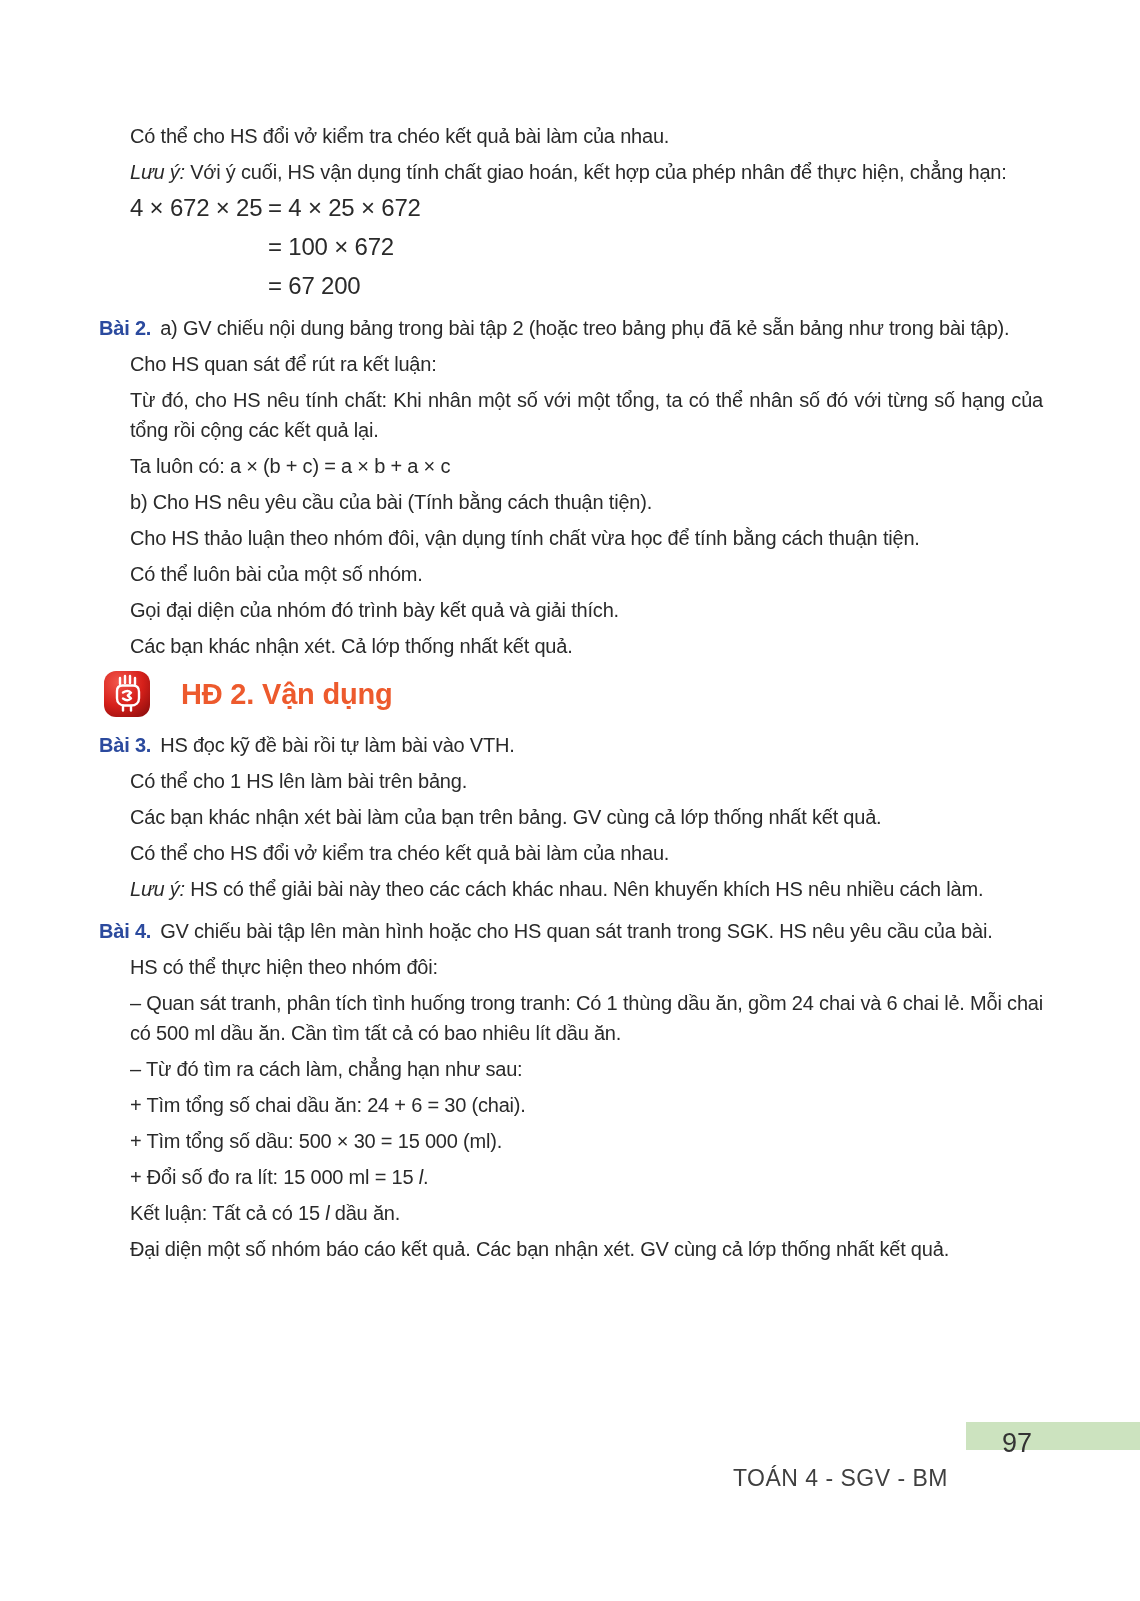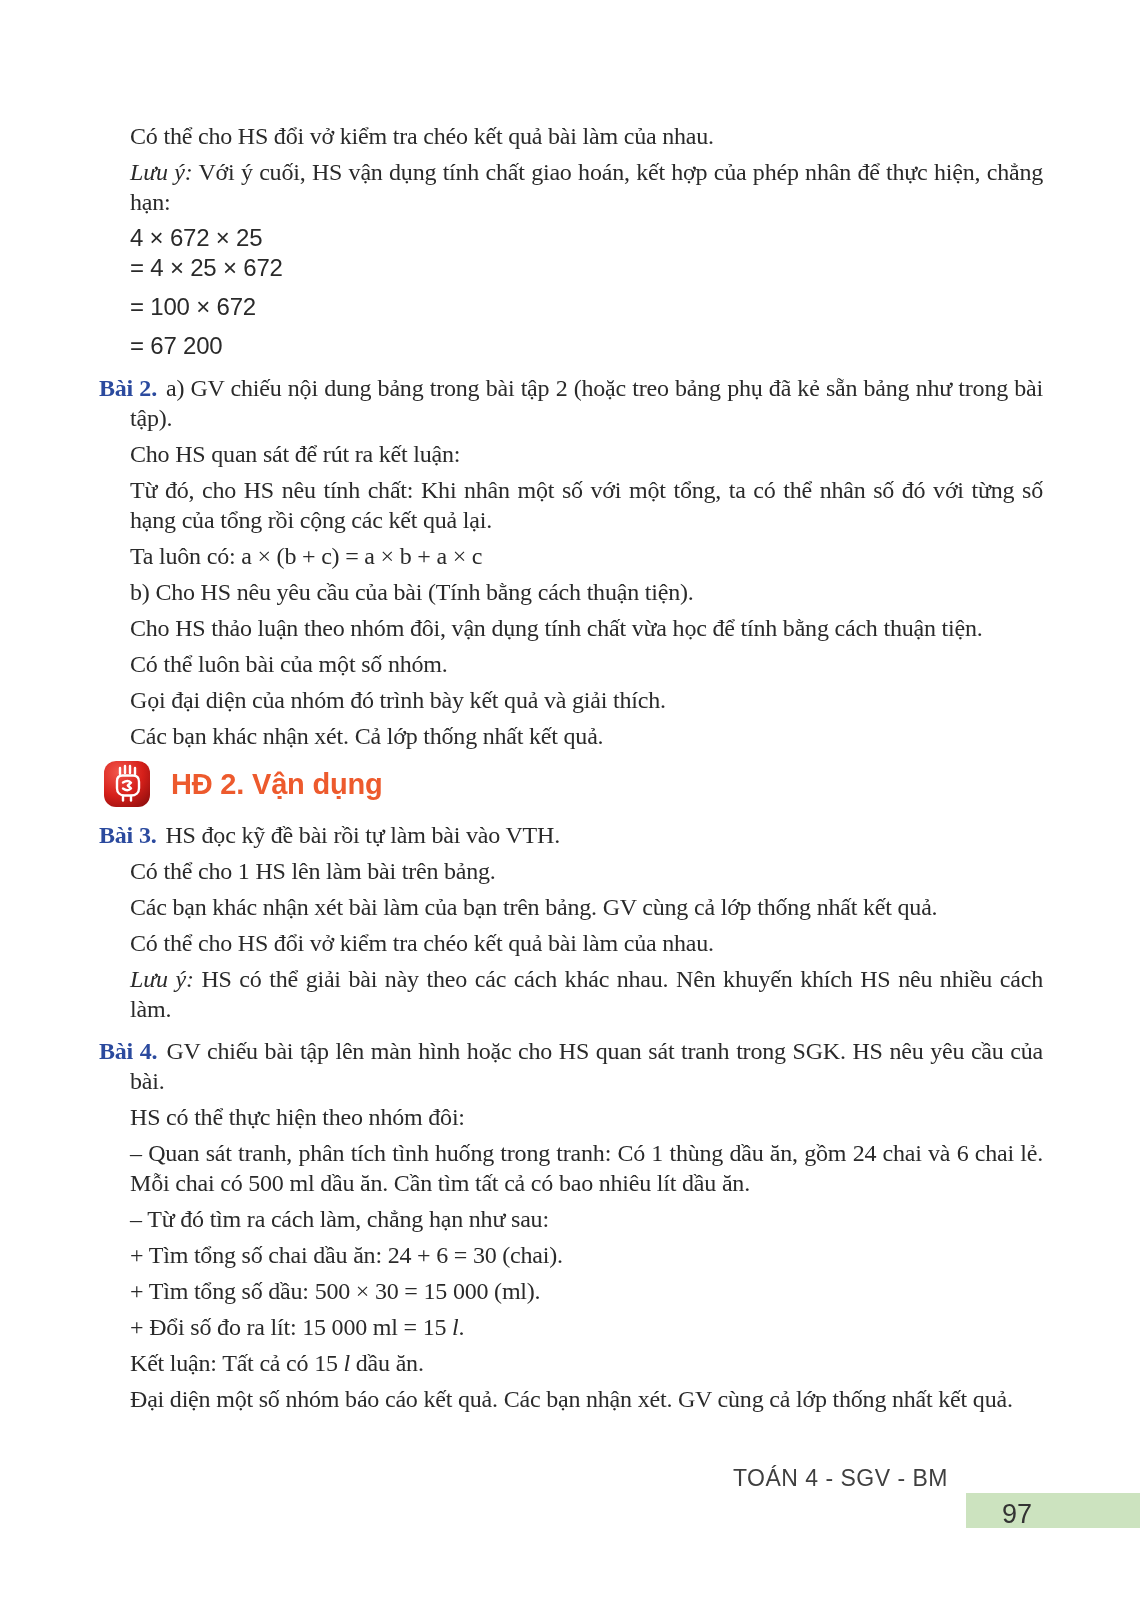--- a/index.html
+++ b/index.html
@@ -12,73 +12,71 @@
     font-family:"Liberation Sans","DejaVu Sans",sans-serif;
     color:var(--text,#2a2a2a);
   }
   .content{
     position:absolute;
     top:0;left:0;right:0;
     padding:121px 97px 0 130px;
     box-sizing:border-box;
   }
   .para{
-    font-size:24px;
+    font-size:20px;
     line-height:30px;
     letter-spacing:-0.2px;
     margin:0 0 6px 0;
     text-align:justify;
     color:var(--text,#2a2a2a);
-    font-family:Liberation Serif, serif;
   }
   .para.bai{ text-indent:-31px; margin-top:12px; }
   .bai-label{
     font-weight:bold;
     color:var(--bai,#2b4a9e);
     padding-right:9px;
   }
   .seg-italic{ font-style:italic; }
   .eq{ margin:5px 0 8px 0; }
   .eq-row{
     display:flex;
     font-size:24px;
     line-height:30px;
     letter-spacing:-0.2px;
     margin-bottom:9px;
-    flex-direction:column;
   }
   .eq-lhs{ width:138px; flex:none; }
   .heading{
     display:flex;
     align-items:center;
-    gap:20px;
+    gap:30px;
     margin:9px 0 11px -27px;
   }
   .heading .hd-icon{ width:48px;height:48px;flex:none;display:block; }
   .hd-text{
     font-size:29px;
     font-weight:bold;
     color:var(--accent,#ed5a2d);
     letter-spacing:-0.2px;
   }
   .footer-label{
     position:absolute;
     top:1465px;
     right:192px;
     font-size:23px;
     letter-spacing:0.5px;
     color:#3f3f3f;
     white-space:nowrap;
   }
   .page-num-box{
     position:absolute;
-    top:1493px;
+    top:1422px;
     left:966px;
     width:174px;
-    height:35px;
+    height:28px;
     background:var(--pagenum-bg,#cce3bf);
   }
   .page-num{
     display:inline-block;
     padding-left:36px;
     font-size:27px;
     line-height:43px;
     color:#333333;
   }
 </style>

